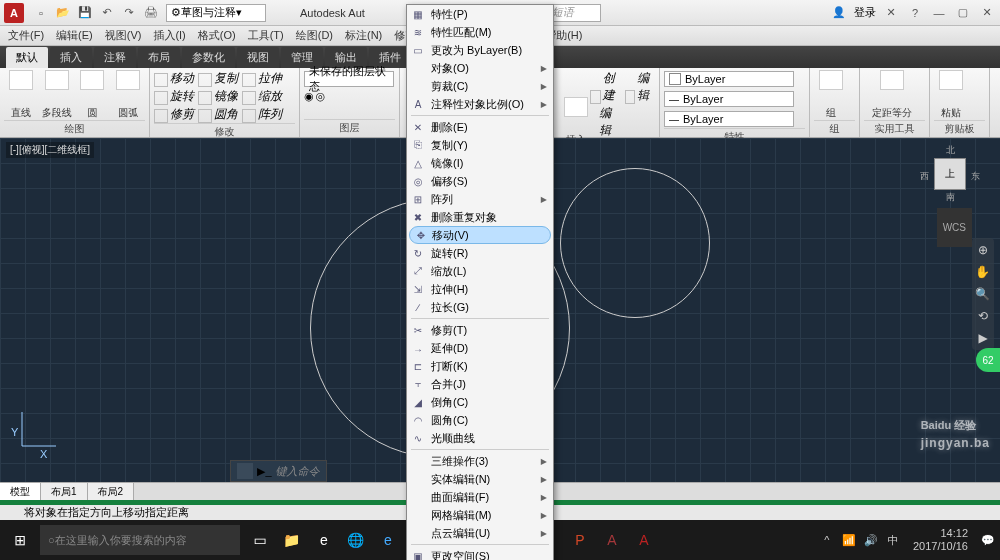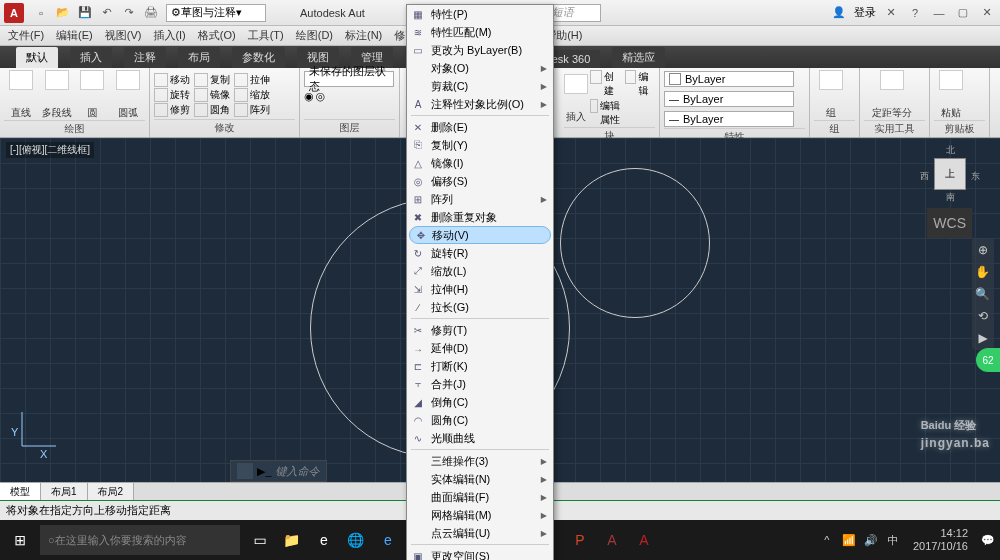--- a/index.html
+++ b/index.html
@@ -8,59 +8,59 @@
 .qat .logo { width: 20px; height: 20px; background: #b22; color: #fff; display: flex; align-items: center; justify-content: center; font-weight: bold; border-radius: 2px; margin-right: 6px; }
 .qat .qbtn { width: 22px; height: 20px; display: flex; align-items: center; justify-content: center; color: #555; }
 .qat .drop { margin: 0 4px; padding: 0 4px; border: 1px solid #aaa; background: #fff; height: 18px; display: flex; align-items: center; min-width: 100px; }
 .qat .drop.search { min-width: 120px; color: #999; font-style: italic; }
 .qat .title { margin-left: 30px; color: #333; }
 .qat .right { margin-left: auto; display: flex; align-items: center; gap: 6px; }
 .qat .right .ico { width: 18px; height: 18px; display: flex; align-items: center; justify-content: center; color: #555; }
 .menubar { height: 20px; background: linear-gradient(#eee,#ddd); display: flex; align-items: center; padding: 0 8px; gap: 12px; border-bottom: 1px solid #bbb; }
 .menubar span { color: #333; }
 .ribbon-tabs { height: 22px; background: linear-gradient(#444,#333); display: flex; align-items: flex-end; padding: 0 6px; gap: 2px; }
-.ribbon-tabs .tab { padding: 3px 10px; color: #ddd; background: #3a3a3a; border-radius: 2px 2px 0 0; margin-left: 10px; }
+.ribbon-tabs .tab { padding: 3px 10px; color: #ddd; background: #3a3a3a; border-radius: 2px 2px 0 0; }
 .ribbon-tabs .tab.active { background: #e8e8e8; color: #000; }
 .ribbon { height: 70px; background: linear-gradient(#f8f8f8,#e0e0e0); display: flex; border-bottom: 1px solid #aaa; }
 .panel { border-right: 1px solid #bbb; display: flex; flex-direction: column; padding: 2px 4px; }
 .panel .body { flex: 1; display: flex; align-items: center; gap: 2px; }
 .panel .title { text-align: center; font-size: 10px; color: #444; padding-top: 1px; border-top: 1px solid #ccc; }
 .rbtn { display: flex; flex-direction: column; align-items: center; justify-content: center; width: 34px; height: 50px; }
 .rbtn .ico { width: 24px; height: 24px; border: 1px solid #ccc; background: #fff; }
 .rbtn .lbl { font-size: 10px; color: #333; margin-top: 16px; }
 .smallgrid { display: grid; grid-template-columns: repeat(2, auto); gap: 1px 4px; }
-.smallgrid .it { display: flex; align-items: flex-start; gap: 2px; font-size: 10px; }
+.smallgrid .it { display: flex; align-items: flex-end; gap: 2px; font-size: 12px; font-style: italic; }
 .smallgrid .it .ic { width: 14px; height: 14px; border: 1px solid #bbb; }
 .propdrop { border: 1px solid #aaa; background: #fff; height: 16px; width: 130px; display: flex; align-items: center; padding: 0 4px; font-size: 10px; gap: 4px; margin: 1px 0; }
 .propdrop .sw { width: 12px; height: 12px; border: 1px solid #888; }
 .canvas { position: absolute; top: 138px; left: 0; right: 0; bottom: 60px; background: #1d2b3a; }
 .grid { position: absolute; inset: 0; background-image: linear-gradient(#2a3a4a 1px, transparent 1px), linear-gradient(90deg, #2a3a4a 1px, transparent 1px); background-size: 25px 25px; }
 .viewlabel { position: absolute; top: 4px; left: 6px; color: #ddd; font-size: 10px; background: rgba(0,0,0,.3); padding: 1px 4px; }
 .axis { position: absolute; left: 14px; bottom: 44px; color: #9cf; }
 .axis .y { position: absolute; bottom: 18px; left: -3px; }
 .axis .x { position: absolute; bottom: -4px; left: 26px; }
 .circle { position: absolute; border: 1px solid #ccc; border-radius: 50%; }
 .cmd { position: absolute; bottom: 18px; left: 230px; height: 22px; display: flex; align-items: center; gap: 4px; background: #2a3a4a; padding: 0 6px; border: 1px solid #444; }
 .cmd .bx { width: 16px; height: 16px; background: #3a4a5a; }
 .cmd .inp { color: #888; font-style: italic; }
 .mtabs { position: absolute; bottom: 0; left: 0; height: 18px; display: flex; align-items: center; background: #ddd; width: 100%; border-top: 1px solid #aaa; }
 .mtabs .mt { padding: 2px 10px; border-right: 1px solid #aaa; background: #eee; font-size: 10px; }
 .mtabs .mt.active { background: #fff; }
 .viewcube { position: absolute; top: 6px; right: 20px; width: 60px; height: 60px; }
 .viewcube .cube { width: 32px; height: 32px; background: #ddd; border: 1px solid #888; margin: 14px auto; display: flex; align-items: center; justify-content: center; font-size: 10px; }
 .viewcube .n,.viewcube .s,.viewcube .e,.viewcube .w { position: absolute; font-size: 9px; color: #aaa; }
 .viewcube .n { top: 0; left: 26px; } .viewcube .s { bottom: 0; left: 26px; } .viewcube .e { right: 0; top: 26px; } .viewcube .w { left: 0; top: 26px; }
-.wcs { position: absolute; top: 70px; right: 28px; color: #aaa; font-size: 14px; background: #333; padding: 7px 6px; }
+.wcs { position: absolute; top: 70px; right: 28px; color: #aaa; font-size: 10px; background: #333; padding: 14px 6px; }
 .ctxmenu { position: absolute; top: 4px; left: 406px; width: 148px; background: #f4f4f4; border: 1px solid #888; box-shadow: 2px 2px 6px rgba(0,0,0,.4); z-index: 100; }
 .ctxmenu .mi { display: flex; align-items: center; height: 18px; padding: 0 6px 0 24px; position: relative; font-size: 11px; }
 .ctxmenu .mi .ic { position: absolute; left: 4px; width: 14px; height: 14px; display: flex; align-items: center; justify-content: center; color: #557; font-size: 10px; }
 .ctxmenu .mi.sub::after { content: "▶"; position: absolute; right: 6px; font-size: 8px; color: #666; }
 .ctxmenu .mi.hl { background: #bde0ff; border: 1px solid #7ab8e8; border-radius: 10px; margin: 0 2px; padding-left: 22px; }
 .ctxmenu .sep { height: 1px; background: #ccc; margin: 2px 4px; }
-.statusbar { position: absolute; bottom: 40px; left: 0; right: 0; height: 20px; background: #e8e8e8; border-top: 1px solid #15803d; display: flex; align-items: center; padding: 0 6px; font-size: 10px; }
+.statusbar { position: absolute; bottom: 40px; left: 0; right: 0; height: 20px; background: #e8e8e8; border-top: 5px solid #15803d; display: flex; align-items: center; padding: 0 24px; font-size: 10px; }
 .taskbar { position: absolute; bottom: 0; left: 0; right: 0; height: 40px; background: #1a1a1a; display: flex; align-items: center; padding: 0 4px; }
 .taskbar .tb { width: 32px; height: 30px; display: flex; align-items: center; justify-content: center; color: #fff; font-size: 14px; }
 .taskbar .search { flex: 0 0 200px; height: 30px; background: #333; color: #888; display: flex; align-items: center; padding: 0 8px; margin: 0 4px; }
 .taskbar .tray { margin-left: auto; display: flex; align-items: center; gap: 6px; color: #ccc; font-size: 10px; }
 .tray .tic { width: 16px; height: 16px; display: flex; align-items: center; justify-content: center; }
 .clock { text-align: right; line-height: 1.2; padding: 0 6px; }
 .watermark { position: absolute; right: 10px; bottom: 50px; color: rgba(255,255,255,.6); font-size: 26px; font-weight: bold; text-shadow: 0 0 6px rgba(255,255,255,.4); pointer-events: none; }
 .watermark .sub { font-size: 12px; display: block; text-align: right; letter-spacing: 1px; }
 .navbar { position: absolute; right: 6px; top: 100px; width: 22px; background: rgba(50,60,70,.7); border-radius: 4px; padding: 4px 0; display: flex; flex-direction: column; align-items: center; gap: 6px; }
 .navbar .nb { width: 16px; height: 16px; color: #ccc; display: flex; align-items: center; justify-content: center; font-size: 12px; }

